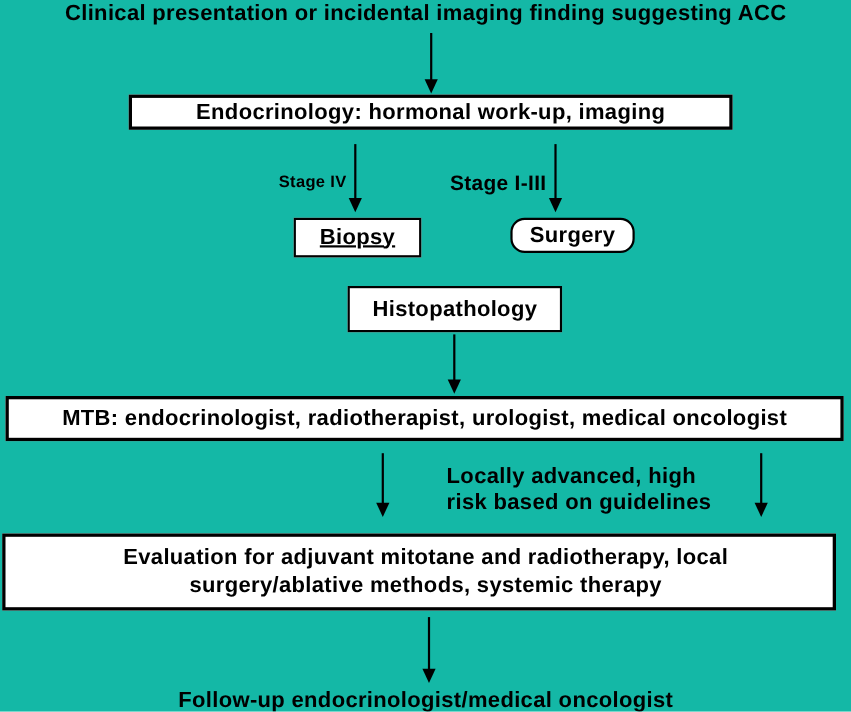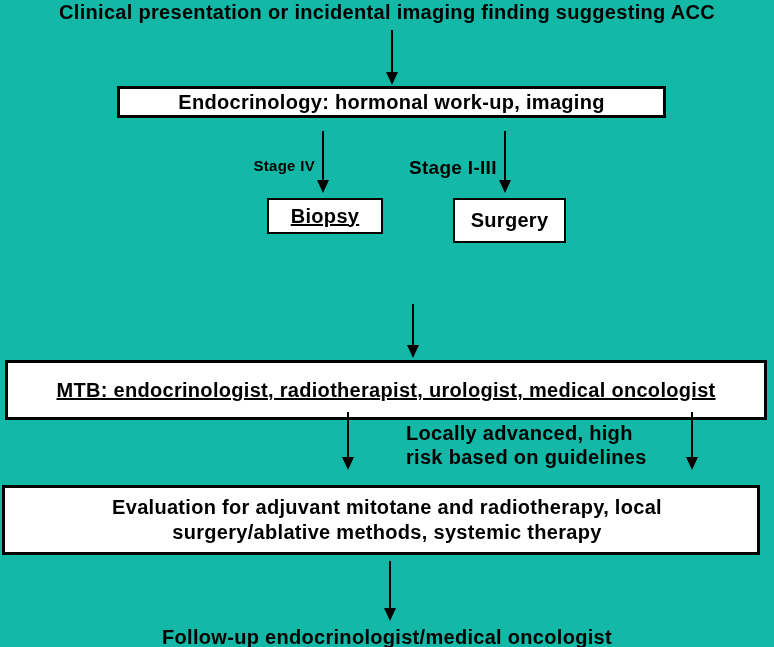--- a/index.html
+++ b/index.html
@@ -99,31 +99,34 @@
   <div class="free-label" style="left: 381px; top: 157px; font-size: 19px; margin-left: 28px;">Stage I-III</div>
   <div class="arrow" style="left: 498px; top: 131px; height: 62px;">
     <div class="arrow-line"></div>
     <div class="arrow-head"></div>
   </div>
 
   <div class="node thin" style="left: 267px; top: 198px; width: 116px; height: 36px; text-decoration: underline;">
     <span class="node-label">Biopsy</span>
   </div>
 
-  <div class="node thin" style="left: 453px; top: 198px; width: 113px; height: 45px;">
+  <div class="node thin" style="left: 464px; top: 198px; width: 113px; height: 32px; border-radius: 13px;">
     <span class="node-label">Surgery</span>
   </div>
 
+  <div class="node thin" style="left: 316px; top: 260px; width: 195px; height: 42px;">
+    <span class="node-label">Histopathology</span>
+  </div>
 
   <div class="arrow" style="left: 406px; top: 304px; height: 54px;">
     <div class="arrow-line"></div>
     <div class="arrow-head"></div>
   </div>
 
-  <div class="node" style="left: 5px; top: 360px; width: 762px; height: 60px; text-decoration: underline;">
+  <div class="node" style="left: 5px; top: 360px; width: 762px; height: 41px;">
     <span class="node-label">MTB: endocrinologist, radiotherapist, urologist, medical oncologist</span>
   </div>
 
   <div class="arrow" style="left: 341px; top: 412px; height: 58px;">
     <div class="arrow-line"></div>
     <div class="arrow-head"></div>
   </div>
 
   <div class="free-label two-line" style="left: 406px; top: 421px; width: 270px;">
     <div>Locally advanced, high</div>

